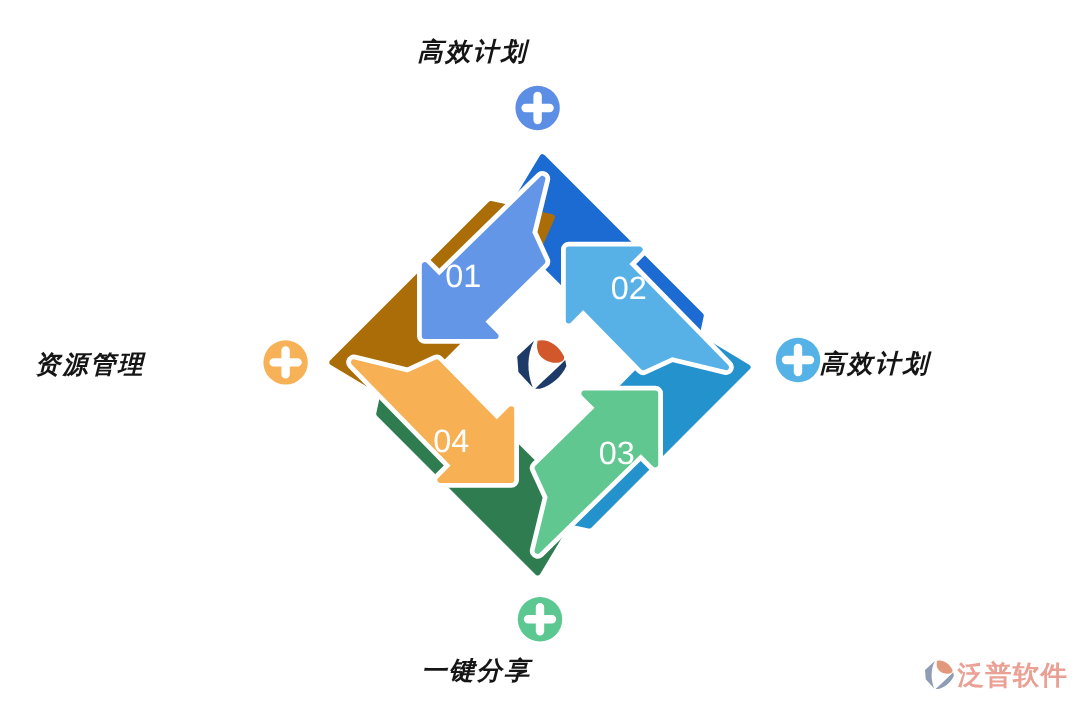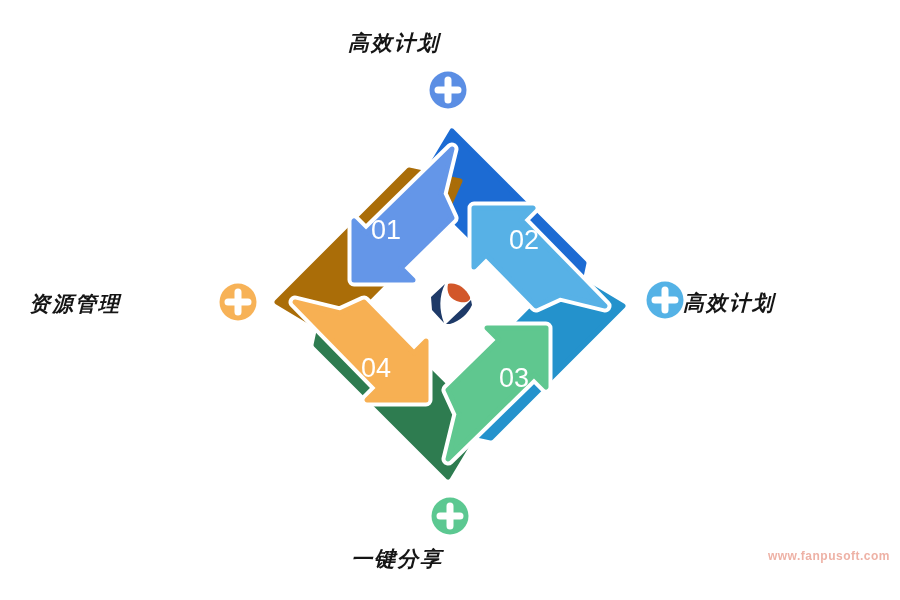--- a/index.html
+++ b/index.html
@@ -82,14 +82,21 @@
   </g>
 
   <g>
     <path d="M -5,-20 L -19,-7 L -18,6 L -6,19 C -11,6 -11,-8 -5,-20 Z" fill="#1e3a68"></path>
     <path d="M -2,-20 C 6,-22 15,-17 20,-7 C 21,-3 16,-1 10,-2 C 0,-4 -4,-11 -2,-20 Z" fill="#d2572a"></path>
     <path d="M 21,-4 L 22,1 C 18,10 10,17 0,20 L -4,20 C 4,12 13,4 21,-4 Z" fill="#1e3a68"></path>
   </g>
 </svg>
 
 <div class="abs" style="right:10px;top:549px;width:180px;">
-  <div class="wm-url" style="color: rgb(238, 178, 166);">www.fanpusoft.com</div>
+  <div class="wm-row">
+    <svg width="28" height="27" viewBox="-23 -23 46 46">
+      <path d="M -5,-20 L -19,-7 L -18,6 L -6,19 C -11,6 -11,-8 -5,-20 Z" fill="#8f9cb5"></path>
+      <path d="M -2,-20 C 6,-22 15,-17 20,-7 C 21,-3 16,-1 10,-2 C 0,-4 -4,-11 -2,-20 Z" fill="#e2997b"></path>
+      <path d="M 21,-4 L 22,1 C 18,10 10,17 0,20 L -4,20 C 4,12 13,4 21,-4 Z" fill="#8f9cb5"></path>
+    </svg>
+    <span class="wm-name" style="color: rgb(233, 161, 149);">泛普软件</span>
+  </div>
 </div>
 
 </body></html>

